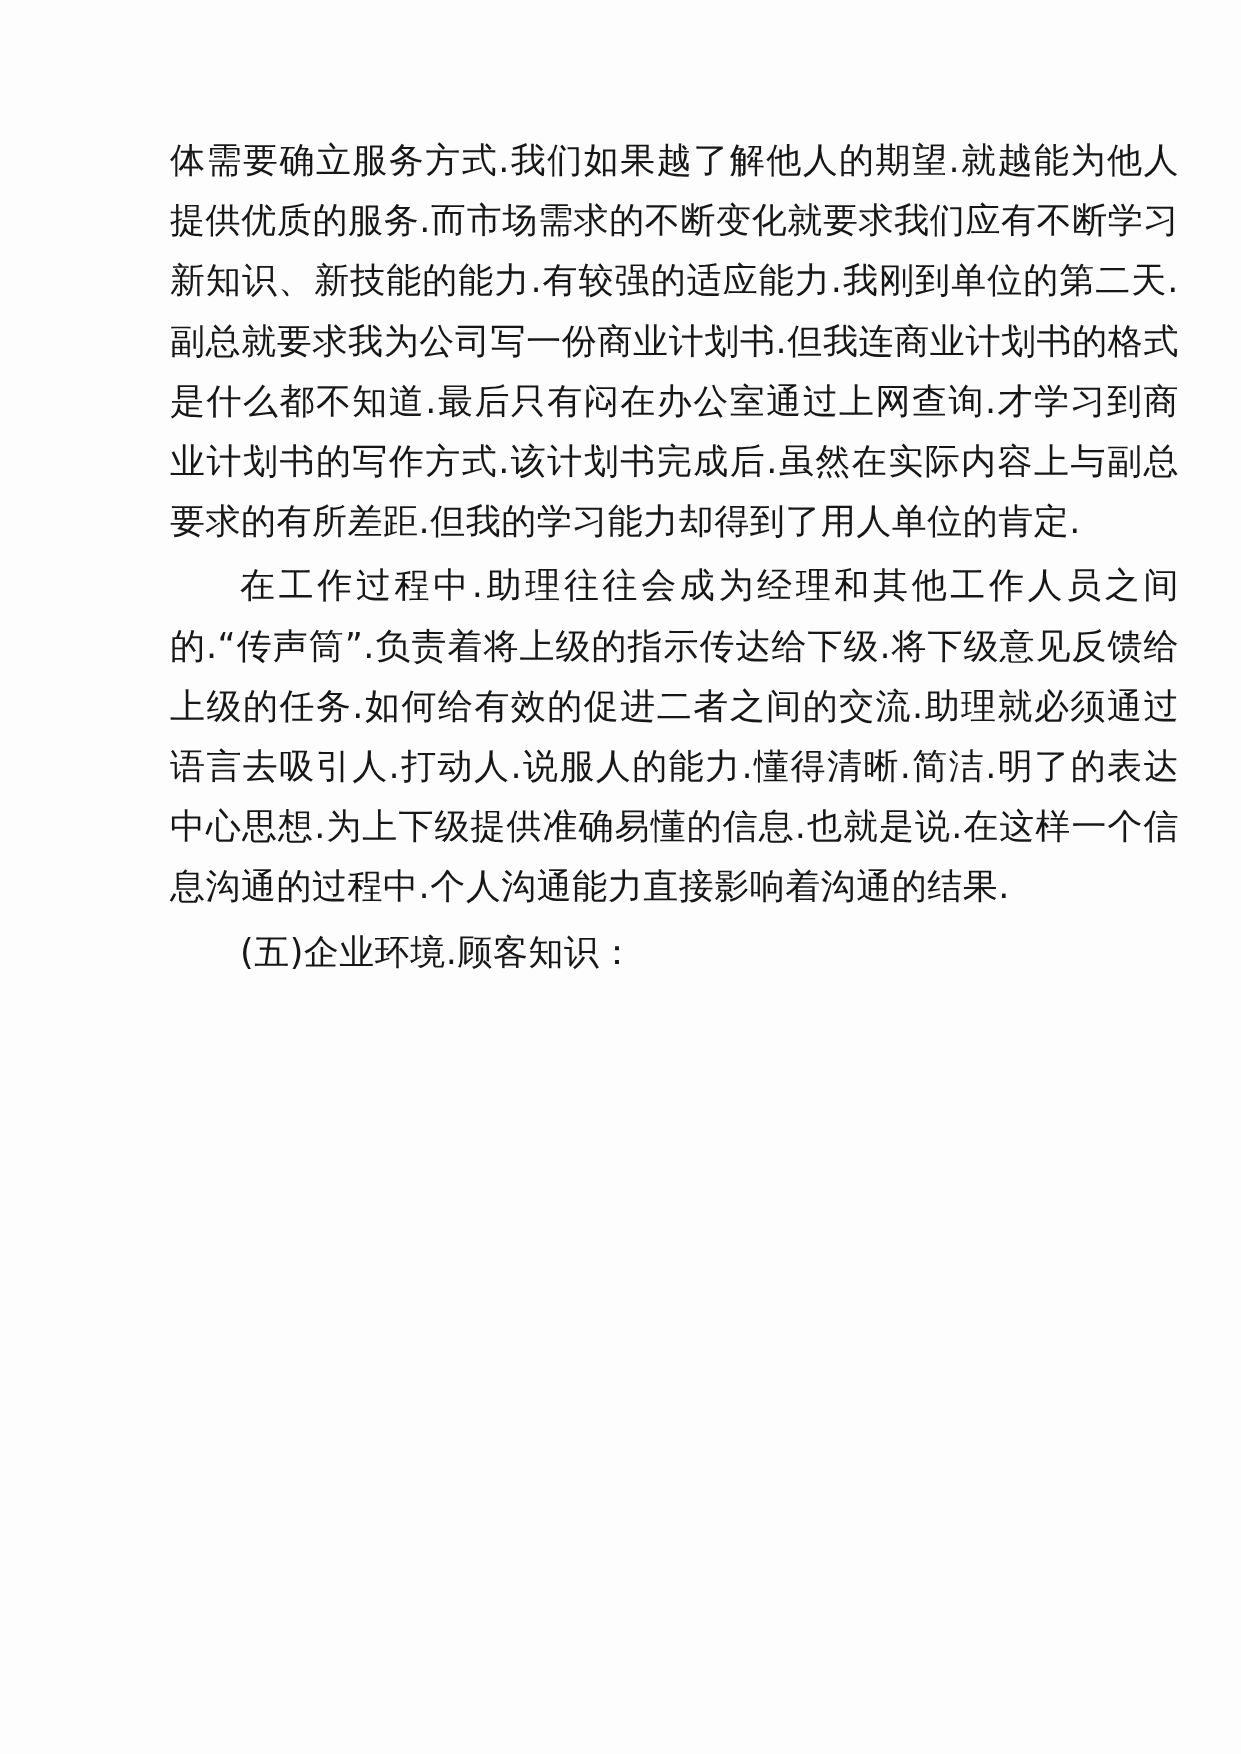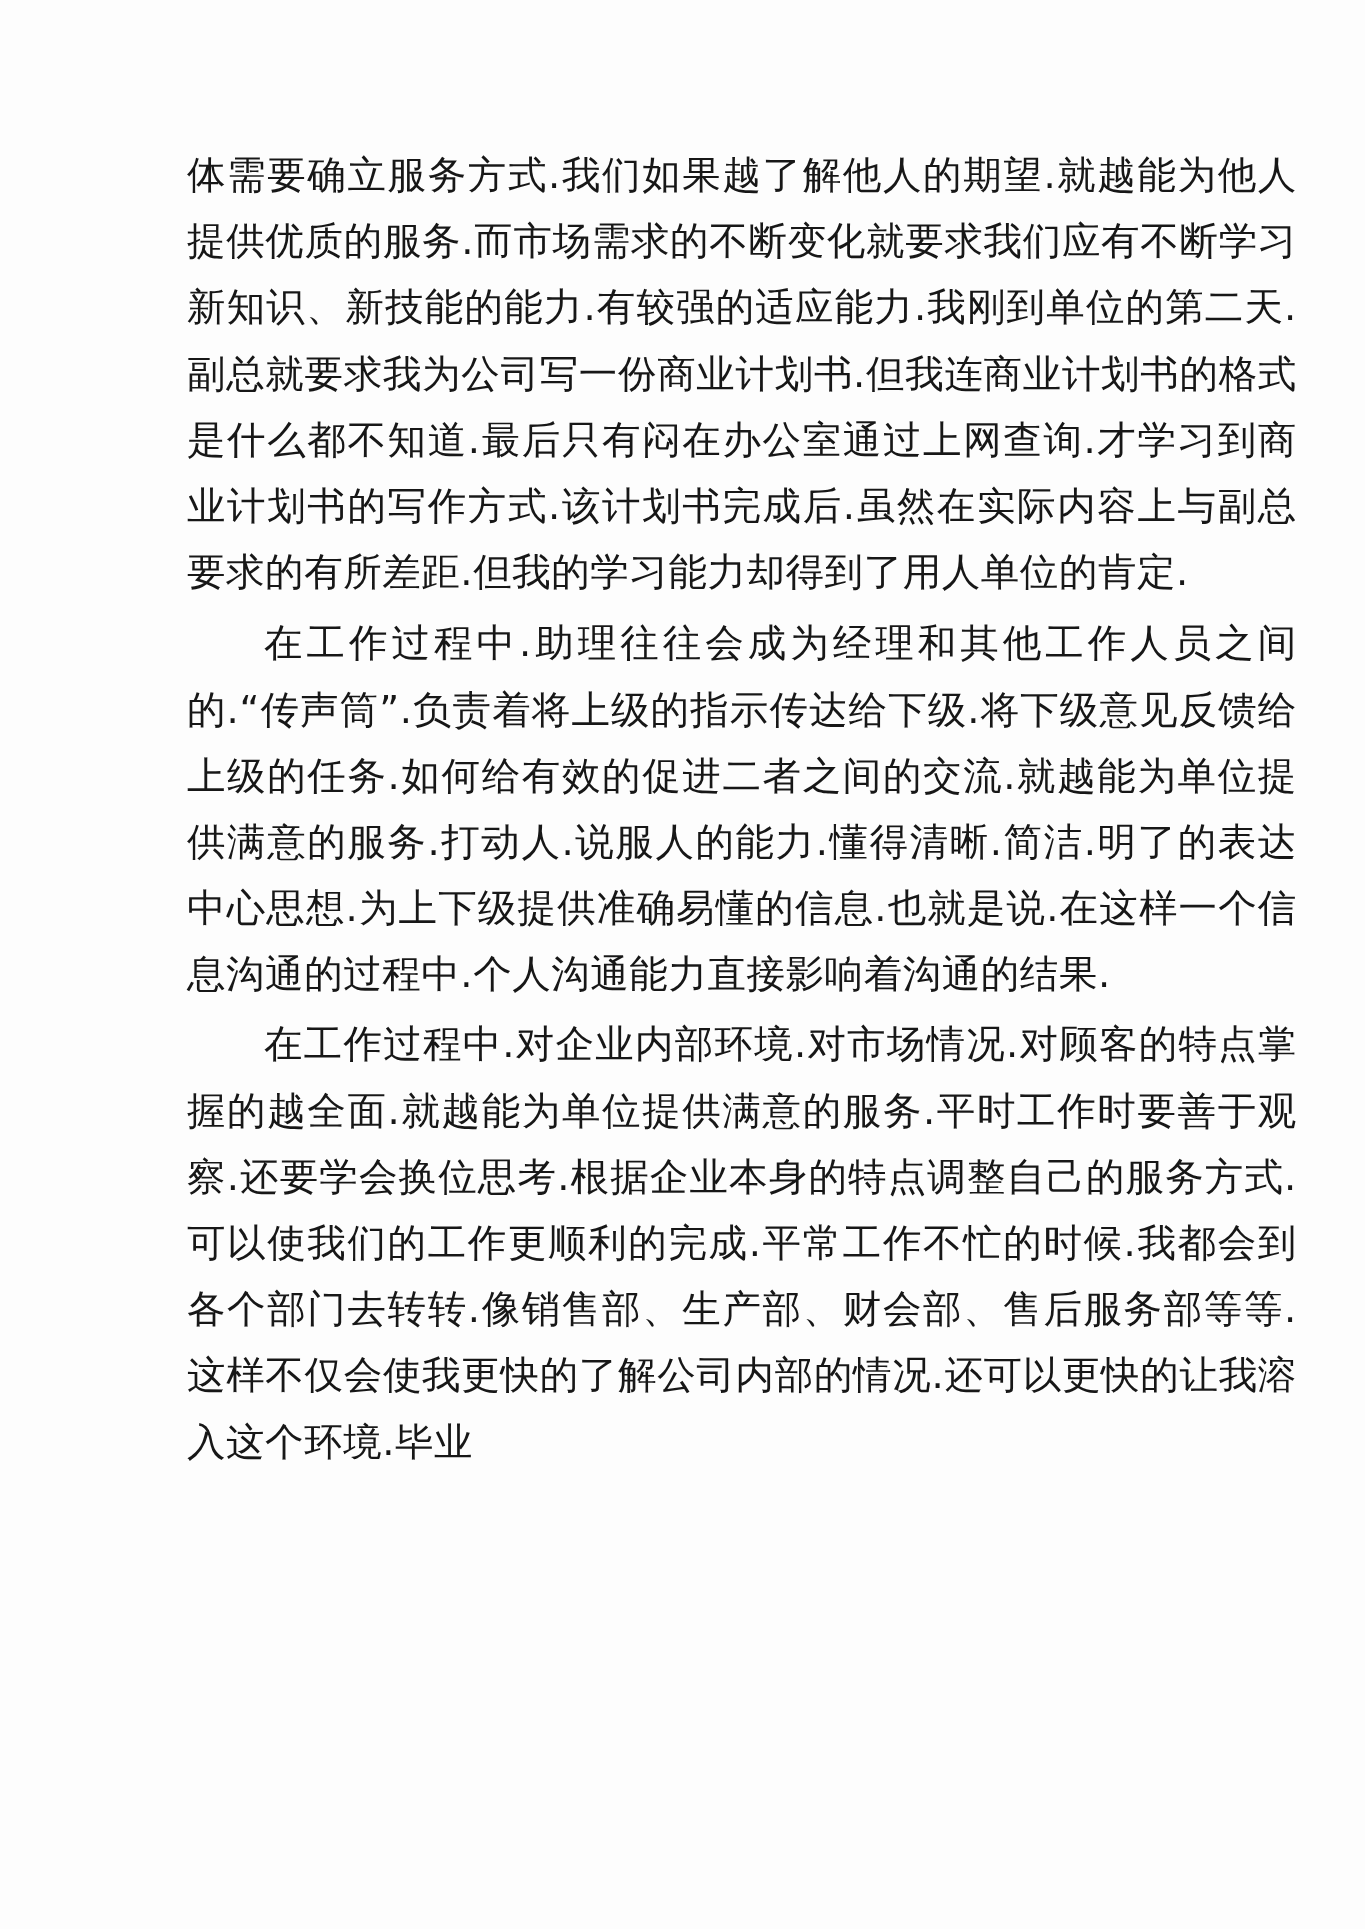--- a/index.html
+++ b/index.html
@@ -48,16 +48,16 @@
   .doc-body p {
     word-break: break-all;
   }
 </style>
 </head>
 <body>
 
 <div class="page">
   <div class="doc-body">
     <p class="para">体需要确立服务方式.我们如果越了解他人的期望.就越能为他人提供优质的服务.而市场需求的不断变化就要求我们应有不断学习新知识、新技能的能力.有较强的适应能力.我刚到单位的第二天.副总就要求我为公司写一份商业计划书.但我连商业计划书的格式是什么都不知道.最后只有闷在办公室通过上网查询.才学习到商业计划书的写作方式.该计划书完成后.虽然在实际内容上与副总要求的有所差距.但我的学习能力却得到了用人单位的肯定.</p>
-    <p class="para indent">在工作过程中.助理往往会成为经理和其他工作人员之间的.“传声筒”.负责着将上级的指示传达给下级.将下级意见反馈给上级的任务.如何给有效的促进二者之间的交流.就越能为单位提供满意的服务.打动人.说服人的能力.懂得清晰.简洁.明了的表达中心思想.为上下级提供准确易懂的信息.也就是说.在这样一个信息沟通的过程中.个人沟通能力直接影响着沟通的结果.</p>
-    <p class="para indent">在工作过程中.对企业内部环境.对市场情况.对顾客的特点掌握的越全面.就越能为单位提供满意的服务.平时工作时要善于观察.还要学会换位思考.根据企业本身的特点调整自己的服务方式.可以使我们的工作更顺利的完成.平常工作不忙的时候.我都会到各个部门去转转.像销售部、生产部、财会部、售后服务部等等.这样不仅会使我更快的了解公司内部的情况.还可以更快的让我溶入这个环境.毕业</p>
+    <p class="para indent">在工作过程中.助理往往会成为经理和其他工作人员之间的.“传声筒”.负责着将上级的指示传达给下级.将下级意见反馈给上级的任务.如何给有效的促进二者之间的交流.助理就必须通过语言去吸引人.打动人.说服人的能力.懂得清晰.简洁.明了的表达中心思想.为上下级提供准确易懂的信息.也就是说.在这样一个信息沟通的过程中.个人沟通能力直接影响着沟通的结果.</p>
+    <p class="para heading">(五)企业环境.顾客知识：</p>
   </div>
 </div>
 
 </body></html>

